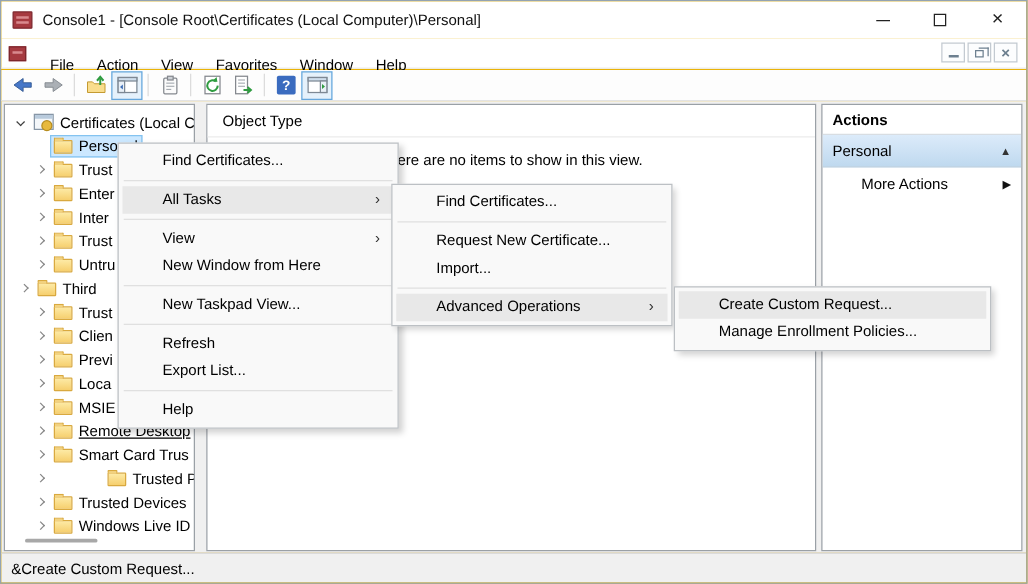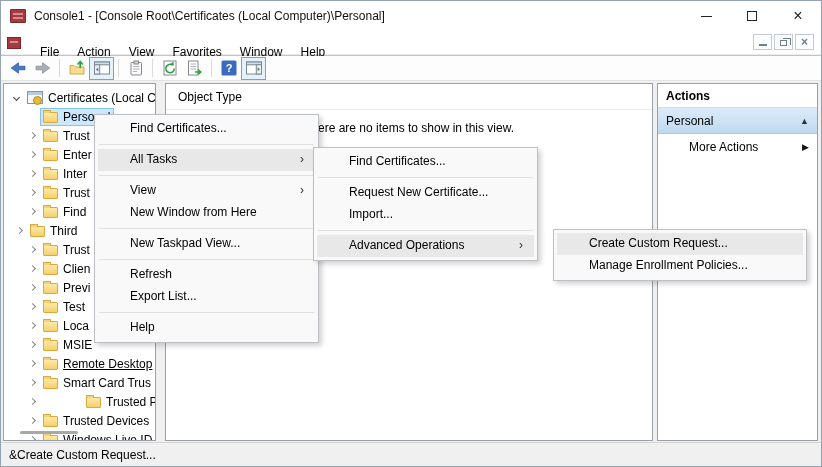--- a/index.html
+++ b/index.html
@@ -1,17 +1,17 @@
 <!DOCTYPE html>
 <html><head>
 <meta charset="utf-8">
 <style>
   * { box-sizing: border-box; margin: 0; padding: 0; }
   body { background:#d8d8d8; font-family:"Liberation Sans", sans-serif; font-size:12px; color:#000; }
-  .window { position:relative; width:822px; height:467px; background:#c4b5fd; border:1px solid #93a3b1; overflow:hidden; }
+  .window { position:relative; width:822px; height:467px; background:#eab308; border:1px solid #93a3b1; overflow:hidden; }
 
   
   .titlebar { position:absolute; left:0; top:0; right:0; height:30px; background:#fff; display:flex; align-items:center; }
   .app-icon { width:16px; height:14px; margin:0 8px 0 9px; position:relative; background:#a63a40; border:1px solid #7c262c; border-radius:1px; }
   .app-icon i { position:absolute; left:2px; right:2px; height:2px; background:#d98a8e; }
   .app-icon i.l1 { top:3px; } .app-icon i.l2 { top:7px; }
   .title-text { font-size:12px; color:#111; white-space:nowrap; }
   .win-controls { position:absolute; right:0; top:0; height:30px; display:flex; }
   .wc-btn { width:46px; height:30px; display:flex; align-items:center; justify-content:center; cursor:default; }
   .glyph-min { width:11px; height:1px; background:#222; display:block; }
@@ -273,21 +273,21 @@
               <span class="icon-folder"></span>
               <span class="tree-label">Trust</span>
             </span>
           </div>
           <div class="tree-row" style="padding-left: 20px;">
             <span class="chev">
               <span class="chev-glyph"></span>
             </span>
             <span class="row-body">
               <span class="icon-folder"></span>
-              <span class="tree-label">Find</span>
+              <span class="tree-label">Untru</span>
             </span>
           </div>
           <div class="tree-row" style="padding-left: 7px;">
             <span class="chev">
               <span class="chev-glyph"></span>
             </span>
             <span class="row-body">
               <span class="icon-folder"></span>
               <span class="tree-label">Third</span>
             </span>
@@ -310,29 +310,20 @@
               <span class="tree-label">Clien</span>
             </span>
           </div>
           <div class="tree-row" style="padding-left: 20px;">
             <span class="chev">
               <span class="chev-glyph"></span>
             </span>
             <span class="row-body">
               <span class="icon-folder"></span>
               <span class="tree-label">Previ</span>
-            </span>
-          </div>
-          <div class="tree-row" style="padding-left: 20px;">
-            <span class="chev">
-              <span class="chev-glyph"></span>
-            </span>
-            <span class="row-body">
-              <span class="icon-folder"></span>
-              <span class="tree-label">Test</span>
             </span>
           </div>
           <div class="tree-row" style="padding-left: 20px;">
             <span class="chev">
               <span class="chev-glyph"></span>
             </span>
             <span class="row-body">
               <span class="icon-folder"></span>
               <span class="tree-label">Loca</span>
             </span>
@@ -436,18 +427,18 @@
       <div class="menu-item"><span class="mi-label">Help</span></div>
     </div>
   <div class="menu" data-menu="all_tasks" style="left: 312px; top: 146px; width: 225px;">
       <div class="menu-item"><span class="mi-label">Find Certificates...</span></div>
       <div class="menu-sep"></div>
       <div class="menu-item"><span class="mi-label">Request New Certificate...</span></div>
       <div class="menu-item"><span class="mi-label">Import...</span></div>
       <div class="menu-sep"></div>
       <div class="menu-item hl"><span class="mi-label">Advanced Operations</span><span class="mi-arrow">›</span></div>
     </div>
-  <div class="menu" data-menu="advanced_operations" style="left: 552px; top: 228px; width: 254px;">
+  <div class="menu" data-menu="advanced_operations" style="left: 538px; top: 228px; width: 254px;">
       <div class="menu-item hl"><span class="mi-label">Create Custom Request...</span></div>
       <div class="menu-item"><span class="mi-label">Manage Enrollment Policies...</span></div>
     </div>
 
 </div>
 
 </body></html>

